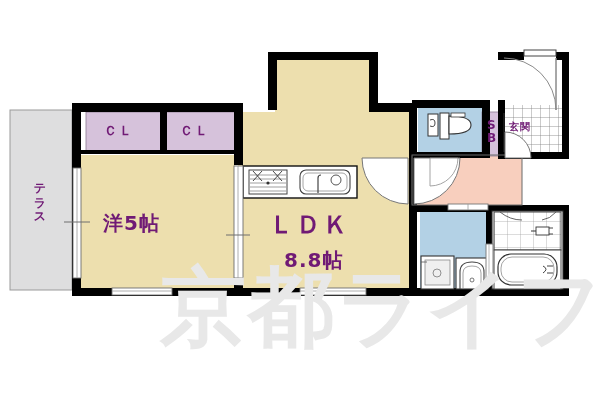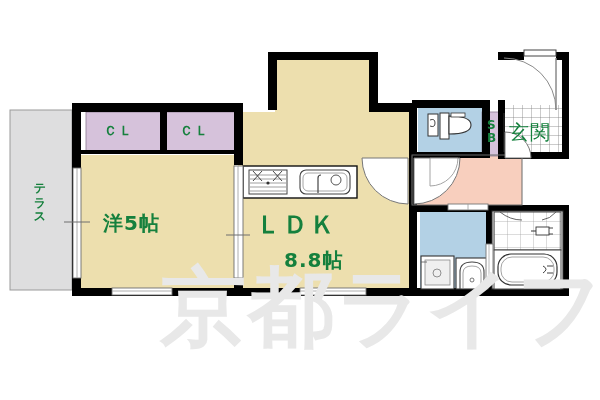--- a/index.html
+++ b/index.html
@@ -2,31 +2,31 @@
 <html><head>
 <meta charset="utf-8">
 <style>
   html,body{margin:0;padding:0;}
   body{
     width:600px;height:400px;background:#ffffff;
     font-family:"Liberation Sans","DejaVu Sans",sans-serif;
     overflow:hidden;position:relative;
   }
   #plan{position:absolute;left:0;top:0;width:600px;height:400px;}
-  .lbl{position:absolute;font-family:"DejaVu Sans",sans-serif;color:#15803d;
+  .lbl{position:absolute;font-family:"DejaVu Sans",sans-serif;color:#701a75;
        white-space:nowrap;line-height:1;user-select:none;}
   .lbl-vert{writing-mode:vertical-rl;text-orientation:upright;}
   .wm{position:absolute;font-family:"DejaVu Sans",sans-serif;
       color:#e8e8e8;font-weight:bold;white-space:nowrap;
       user-select:none;pointer-events:none;letter-spacing:2px;}
   .room-big{font-size:20px;font-weight:bold;letter-spacing:1px;}
   .room-mid{font-size:25px;font-weight:bold;letter-spacing:2px;}
   .cl{font-size:13px;font-weight:bold;letter-spacing:2px;}
   .sb{font-size:12px;font-weight:bold;line-height:1.05;}
-  .gk{font-size:20px;font-weight:normal;letter-spacing:1px;}
+  .gk{font-size:10px;font-weight:bold;letter-spacing:1px;}
   .ter{font-size:12px;font-weight:bold;letter-spacing:1px;}
 </style>
 </head>
 <body>
 
 <svg id="plan" viewBox="0 0 600 400">
   <defs>
     <pattern id="tilegrid" width="9" height="9" patternUnits="userSpaceOnUse">
       <rect width="9" height="9" fill="#ffffff"></rect>
       <path d="M9 0 L0 0 0 9" fill="none" stroke="#7d7d7d" stroke-width="0.8"></path>
@@ -247,21 +247,21 @@
 <div class="wm" style="left:160px;top:250px;font-size:86px;">京都ライフ</div>
 
 <div class="lbl lbl-vert ter" style="left:34px;top:175px;">テラス</div>
 
 <div class="lbl cl" style="left:104px;top:124px;">ＣＬ</div>
 
 <div class="lbl cl" style="left:180px;top:124px;">ＣＬ</div>
 
 <div class="lbl room-big" style="left:103px;top:213px;">洋5帖</div>
 
-<div class="lbl room-mid" style="left:256px;top:212px;">ＬＤＫ</div>
+<div class="lbl room-mid" style="left:269px;top:212px;">ＬＤＫ</div>
 
 <div class="lbl room-big" style="left:284px;top:250px;">8.8帖</div>
 
 <div class="lbl sb" style="left:487px;top:119px;">
   <span>S<br>B</span>
 </div>
 
 <div class="lbl gk" style="left:509px;top:122px;">玄関</div>
 
 </body></html>

